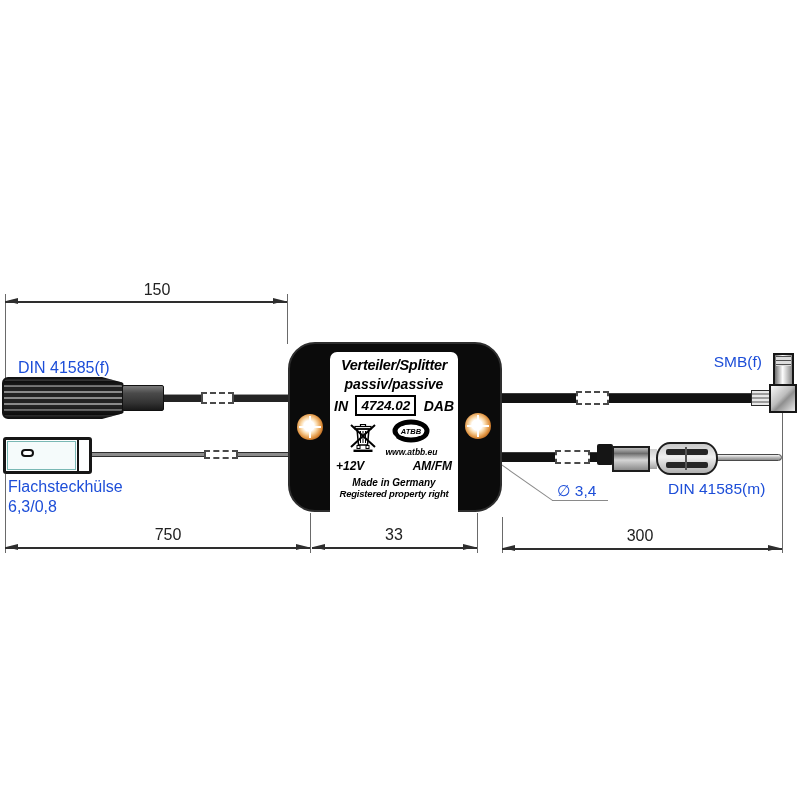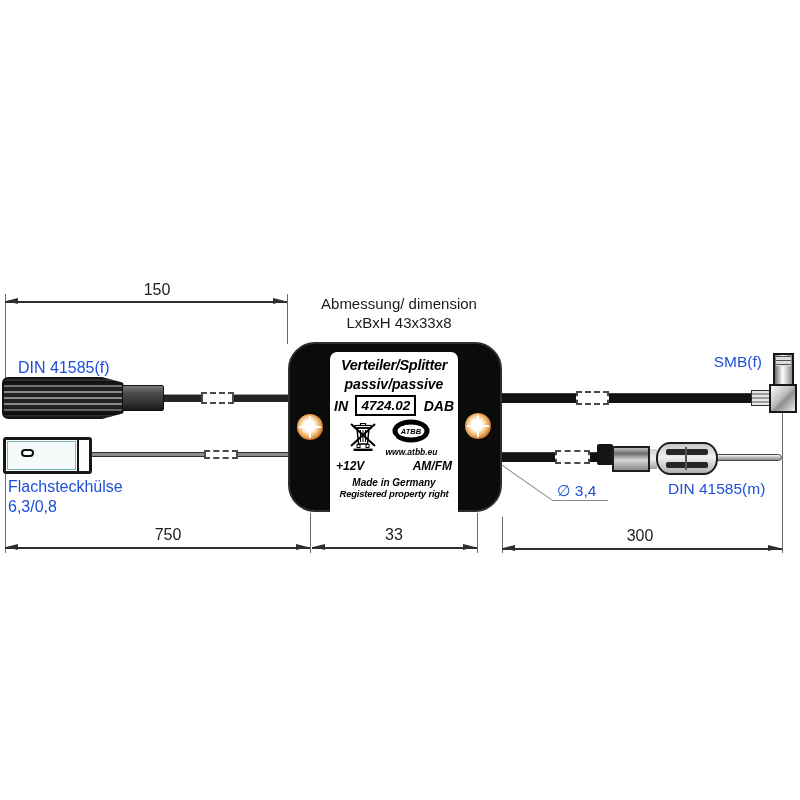--- a/index.html
+++ b/index.html
@@ -24,21 +24,21 @@
          background:#0b0b0b; border:2px solid #2e2e2e; border-radius:27px; }
   .plate { position:absolute; left:330px; top:352px; width:128px; height:174px;
            background:#fff; border-radius:7px; display:flex; flex-direction:column;
            align-items:center; font-weight:700; color:#000;font-style:italic; }
   .plate .title   { font-size:14.5px; margin-top:5px; letter-spacing:-0.3px; }
   .plate .subtitle{ font-size:14px; margin-top:3px; }
   .port-row { display:flex; align-items:center; justify-content:space-between;
               width:100%; padding:0 4px; margin-top:3px; }
   .port-row .port { font-size:14px; }
   .model-box { border:2px solid #000; padding:0 4px; font-size:13.5px; line-height:17px; }
-  .icons-row { display:flex; align-items:flex-start; justify-content:center;
+  .icons-row { display:flex; align-items:center; justify-content:center;
                gap:9px; margin-top:3px; width:100%; }
   .atbb-col { display:flex; flex-direction:column; align-items:center; }
   .website { font-size:8.5px; margin-top:-1px; }
   .power-row { display:flex; align-items:center; justify-content:space-between;
                width:100%; padding:0 6px; margin-top:2px; }
   .power-row span { font-size:12px; }
   .made   { font-size:10px; margin-top:4px; }
   .rights { font-size:9.5px; letter-spacing:-0.2px; }
   
   .screw { position:absolute; width:26px; height:26px; border-radius:50%;
@@ -125,24 +125,20 @@
   <div class="dline" style="left:312px; top:547px; width:165px;"></div>
   <div class="ah l" style="left:313px; top:544px;"></div>
   <div class="ah r" style="left:463px; top:544px;"></div>
   <div class="dimtxt" style="left:344px; top:526px;">33</div>
 
   <div class="dline" style="left:502px; top:548px; width:280px;"></div>
   <div class="ah l" style="left:503px; top:545px;"></div>
   <div class="ah r" style="left:768px; top:545px;"></div>
   <div class="dimtxt" style="left:590px; top:527px;">300</div>
 
-  <div class="note" style="left:308px; top:294px; width:182px; text-align:center;">
-    <div>Abmessung/ dimension</div>
-    <div>LxBxH 43x33x8</div>
-  </div>
 
   <div class="conn-label" style="left:18px; top:359px; font-size:16px;">DIN 41585(f)</div>
   <div class="conn-label" style="left:8px; top:477px; font-size:16px; line-height:20px;">
     <div>Flachsteckhülse</div>
     <div>6,3/0,8</div>
   </div>
   <div class="conn-label" style="left:698px; top:353px; width:64px; text-align:right;">SMB(f)</div>
   <div class="conn-label" style="left:668px; top:480px;">DIN 41585(m)</div>
 
   <div class="lead" style="left:497px; top:461px; width:68px; transform:rotate(35deg); transform-origin:0 0;"></div>

